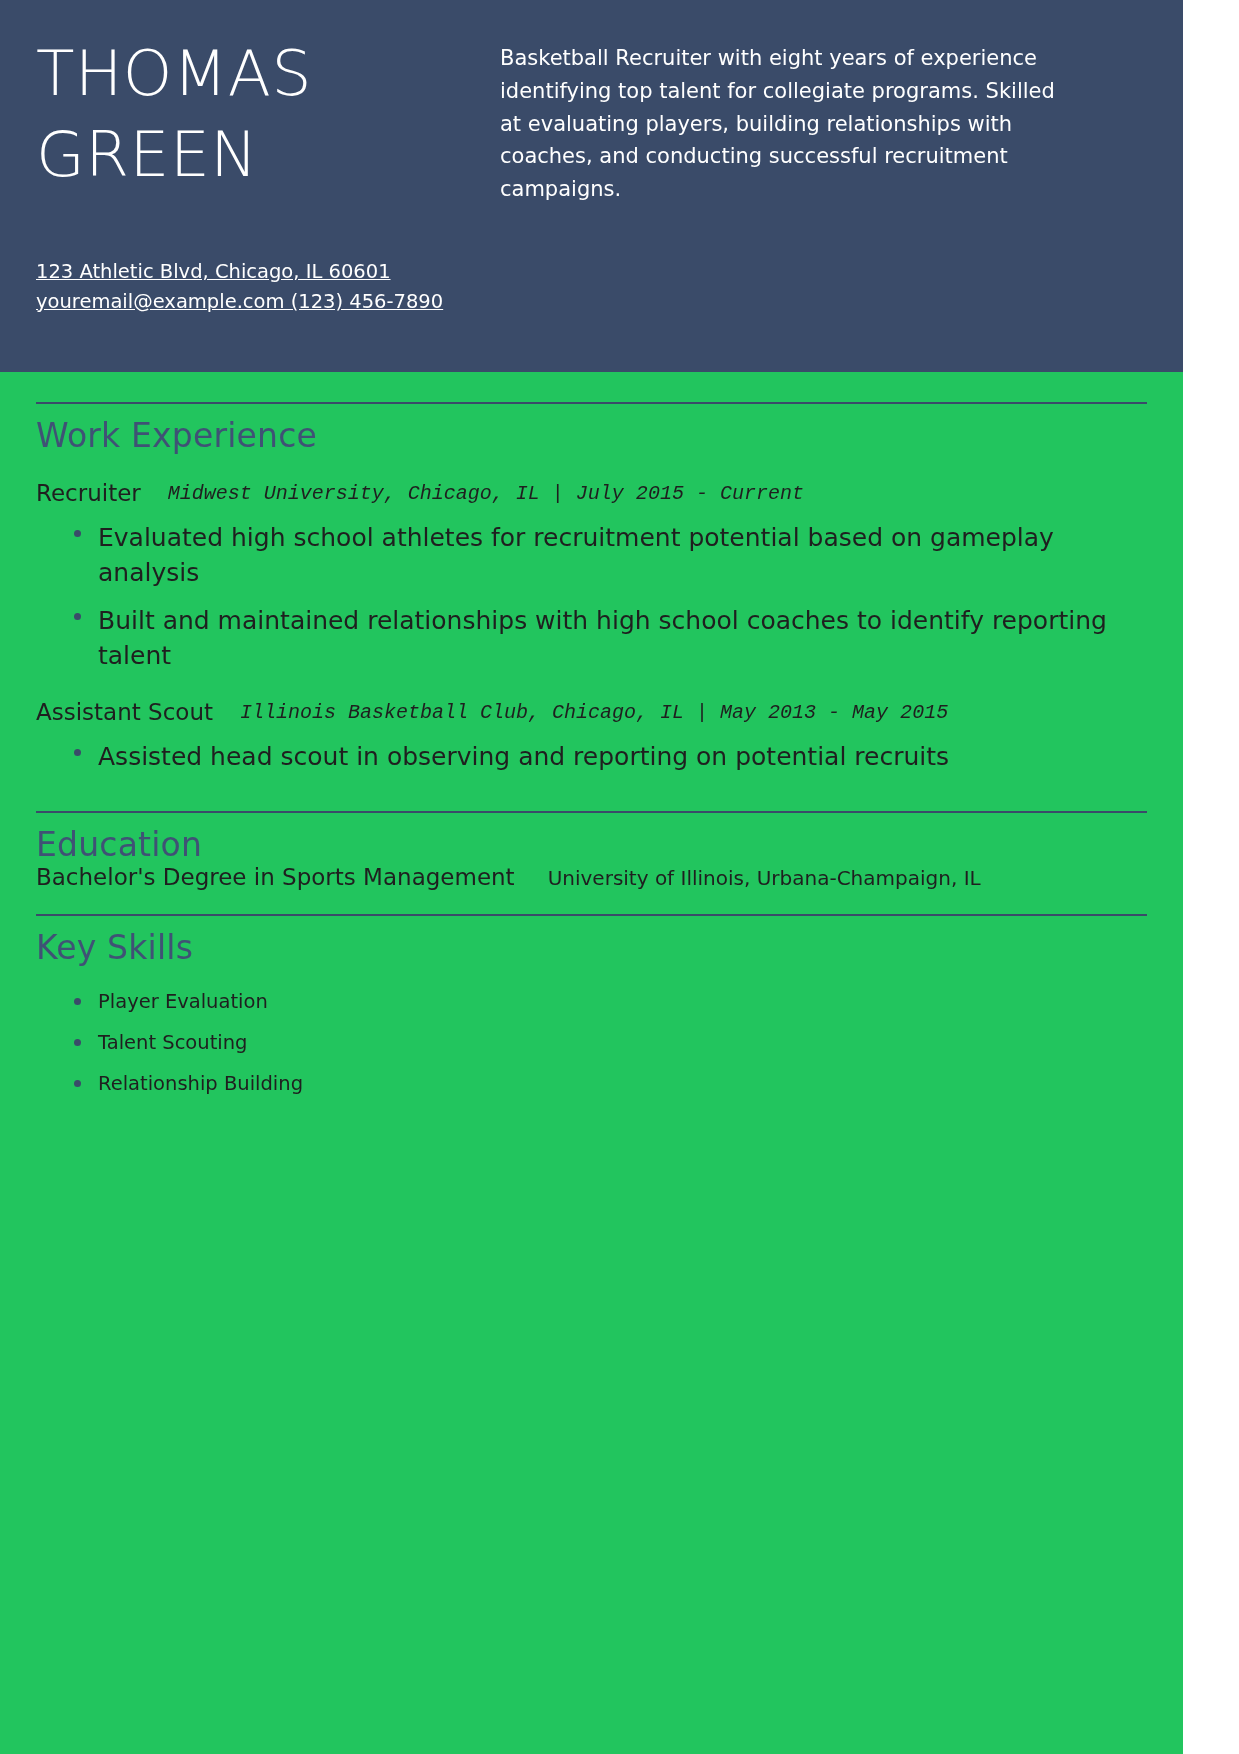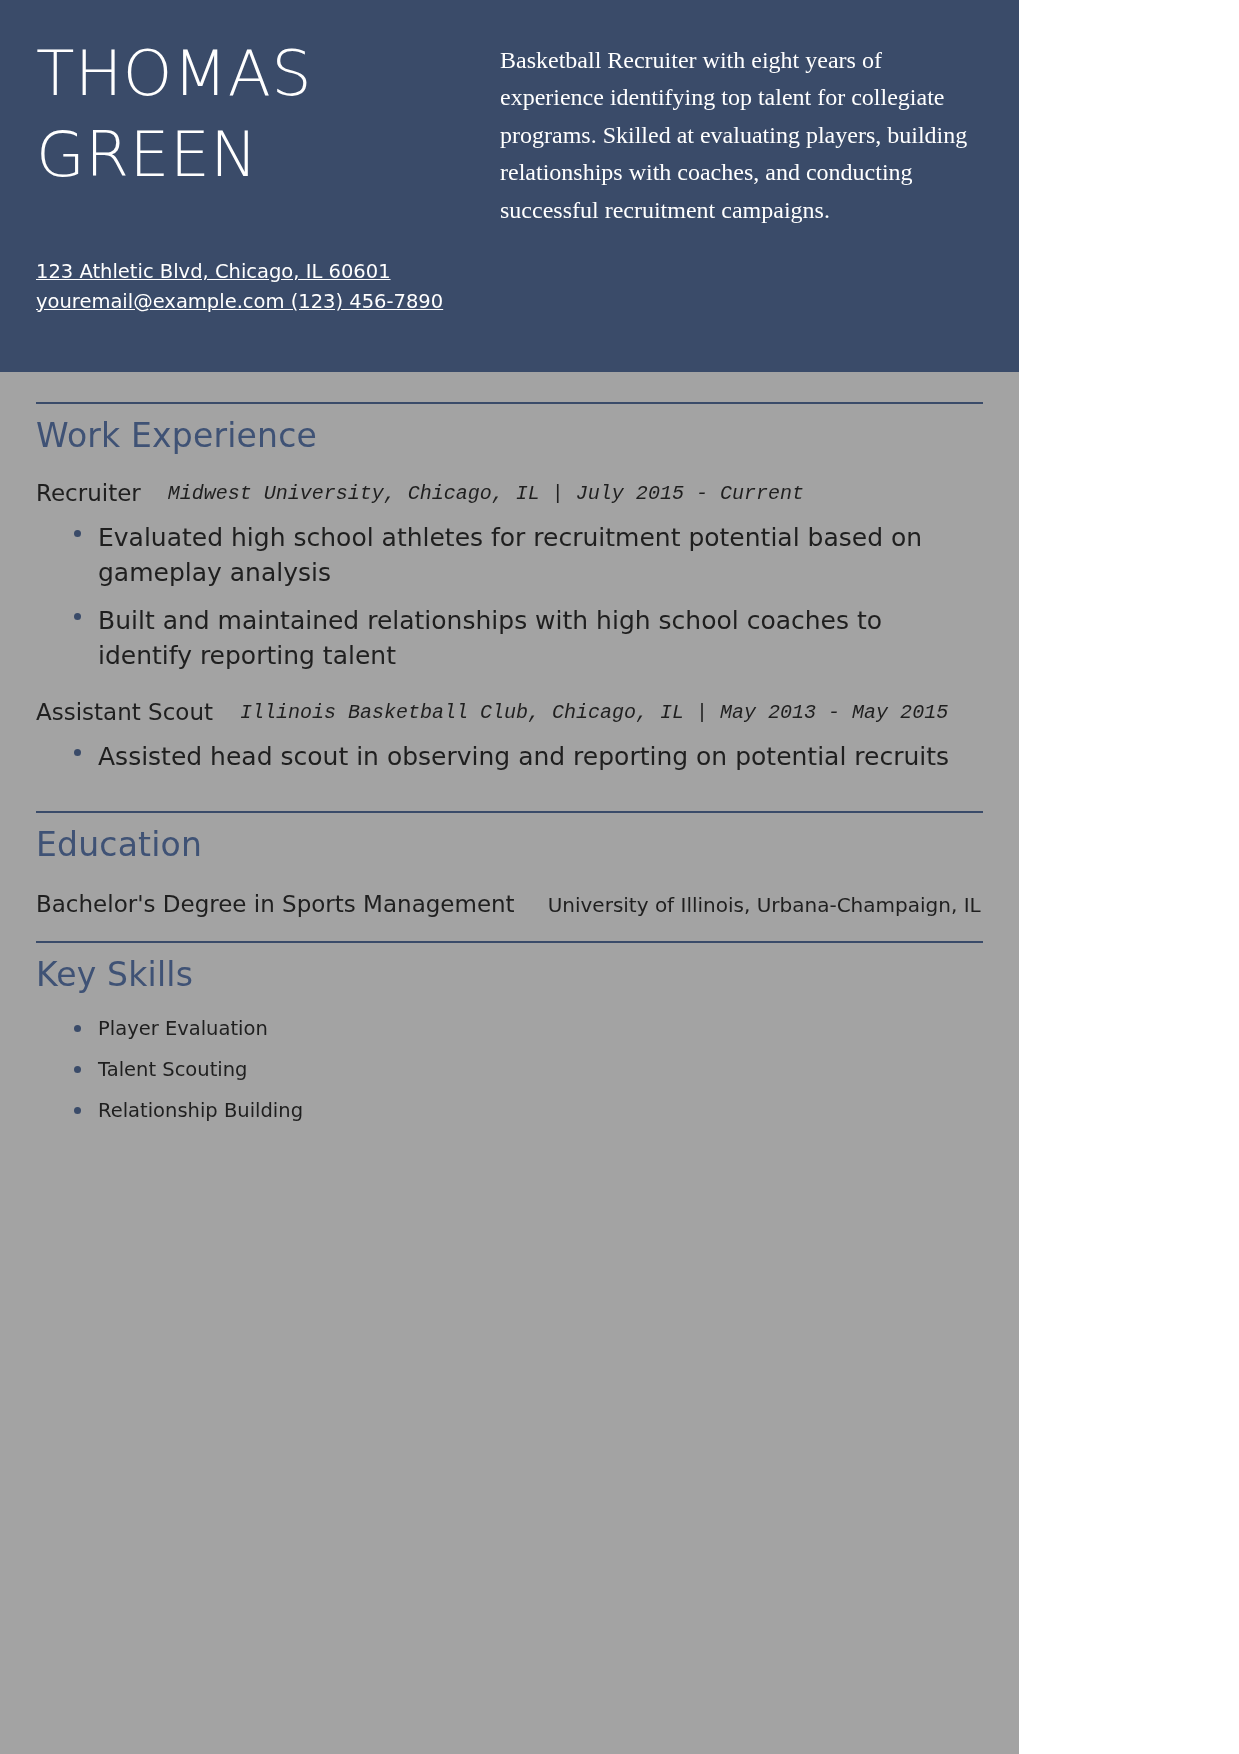--- a/index.html
+++ b/index.html
@@ -8,23 +8,23 @@
     background: #ffffff;
   }
   body {
     width: 1239px;
     height: 1754px;
     font-family: "DejaVu Sans", sans-serif;
     -webkit-font-smoothing: antialiased;
   }
   .page {
     position: relative;
-    width: 1019px;
+    width: 1183px;
     height: 1754px;
-    background: #a3a3a3;
+    background: #22c55e;
     overflow: hidden;
   }
 
   
   .header {
     background: #3a4b69;
     height: 372px;
     box-sizing: border-box;
     padding: 34px 36px 0 36px;
     display: flex;
@@ -54,24 +54,23 @@
     white-space: nowrap;
     text-decoration: underline;
   }
   .header-right {
     flex: 1 1 auto;
     padding-left: 34px;
     padding-top: 8px;
   }
   .summary {
     color: #ffffff;
-    font-size: 24px;
+    font-size: 21px;
     line-height: 1.56;
     max-width: 580px;
-    font-family: Liberation Serif, serif;
   }
 
   
   .body {
     padding: 0 36px;
   }
   .section {
     padding-top: 0;
   }
   .rule {
@@ -127,21 +126,20 @@
     position: absolute;
     left: 38px;
     top: 10px;
     width: 7px;
     height: 7px;
     border-radius: 50%;
     background: #3a4b69;
   }
 
   .edu-line {
-    margin-top: 27px;
     display: flex;
     align-items: baseline;
     flex-wrap: wrap;
   }
   .degree {
     font-size: 23px;
     color: #1f1f1f;
     white-space: nowrap;
   }
   .school {

